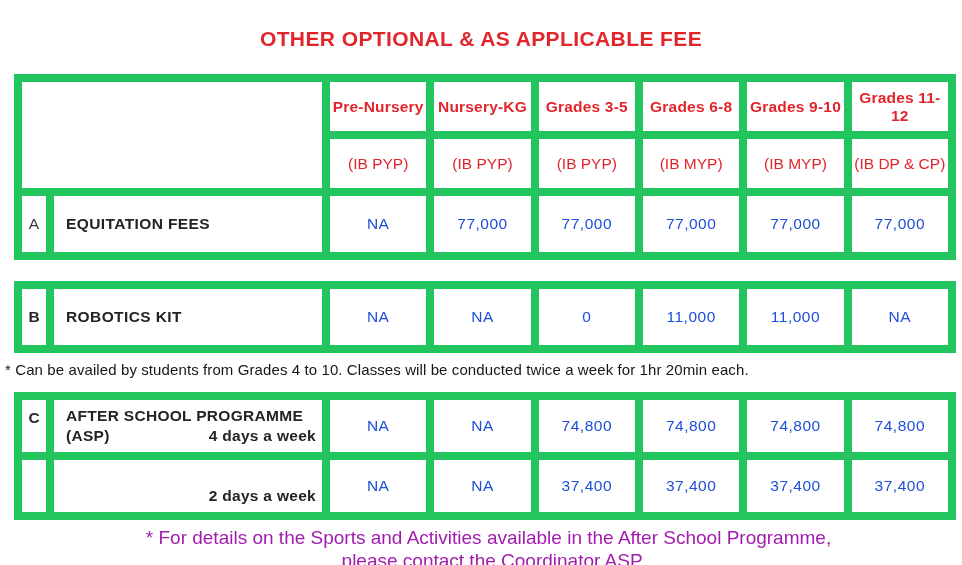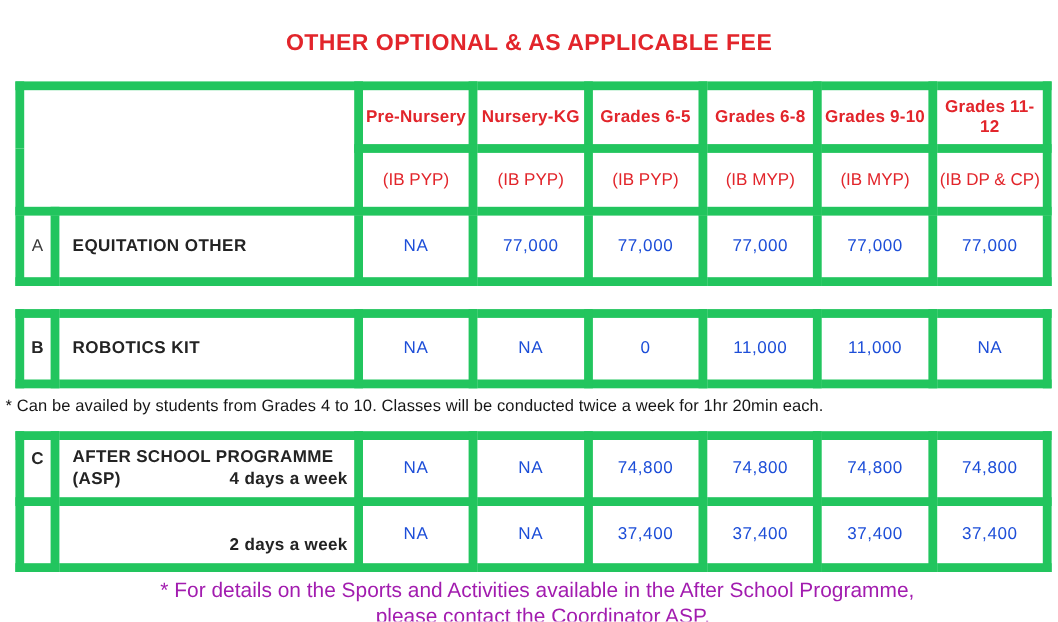--- a/index.html
+++ b/index.html
@@ -92,36 +92,36 @@
       <col class="c-data">
     <col class="c-data">
       <col class="c-data">
       <col class="c-data">
   </colgroup>
   <tbody>
       <tr class="h-row">
     <td rowspan="2" colspan="2"></td>
     <td class="grade">Pre-Nursery</td>
     <td class="grade">Nursery-KG</td>
-    <td class="grade">Grades 6-5</td>
+    <td class="grade">Grades 3-5</td>
     <td class="grade">Grades 6-8</td>
     <td class="grade">Grades 9-10</td>
     <td class="grade">Grades 11-12</td>
   </tr>
   <tr class="h-row">
     <td class="prog">(IB PYP)</td>
     <td class="prog">(IB PYP)</td>
     <td class="prog">(IB PYP)</td>
     <td class="prog">(IB MYP)</td>
     <td class="prog">(IB MYP)</td>
     <td class="prog">(IB DP &amp; CP)</td>
   </tr>
   <tr class="f-row">
     <td class="letter">A</td>
-    <td class="desc">EQUITATION OTHER</td>
+    <td class="desc">EQUITATION FEES</td>
     <td class="val">NA</td>
     <td class="val">77,000</td>
     <td class="val">77,000</td>
     <td class="val">77,000</td>
     <td class="val">77,000</td>
     <td class="val">77,000</td>
   </tr>
 </tbody>
   </table>
 

